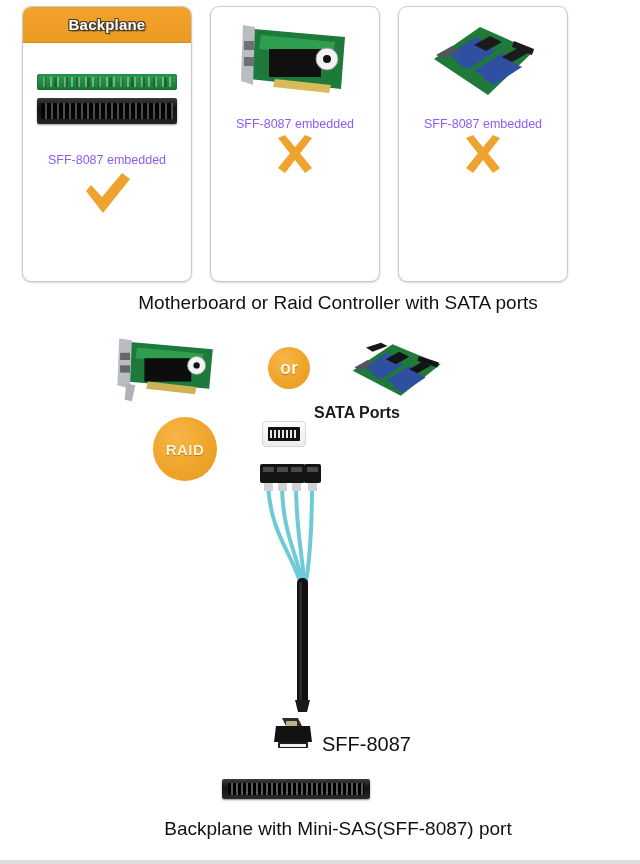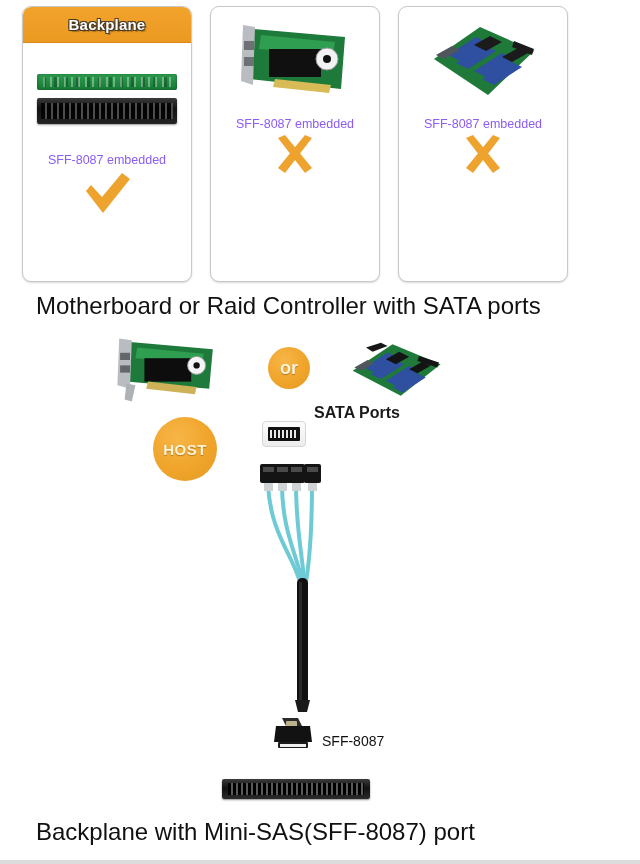--- a/index.html
+++ b/index.html
@@ -75,22 +75,22 @@
     box-shadow: 0 1px 2px rgba(0,0,0,.4);
   }
   .bp-black::after{
     content:""; position:absolute; left:4px; right:4px; top:5px; bottom:5px;
     background: repeating-linear-gradient(90deg,#000 0 4px,#555 4px 6px);
     opacity:.85;
   }
 
   
   .heading {
-    position: absolute; width: 100%; 
-    font-size: 24px; color: #111; white-space: nowrap; padding-left: 36px;
+    position: absolute; width: 100%; text-align: center;
+    font-size: 19px; color: #111; white-space: nowrap; padding-left: 36px;
   }
   #heading-top { top: 292px; }
   #heading-bottom { top: 818px; }
 
   
   .orange-circle {
     position: absolute; border-radius: 50%;
     background: radial-gradient(circle at 38% 32%, #f7b648, #f0a42a 55%, #e39a23);
     display: flex; align-items: center; justify-content: center;
     color: #fdf3d8; font-weight: bold;
@@ -122,21 +122,21 @@
     background: repeating-linear-gradient(90deg,#e8e8e8 0 2px,#111 2px 4px);
   }
   #sata-label {
     position: absolute; left: 314px; top: 404px;
     font-size: 16px; font-weight: bold; color: #1a1a1a;
   }
 
   
   #cable { position: absolute; left: 248px; top: 462px; width: 110px; height: 250px; }
   #sff-connector { position: absolute; left: 272px; top: 718px; width: 44px; height: 34px; }
-  #sff-label { position: absolute; left: 322px; top: 733px; font-size: 14px; color: #111; }
+  #sff-label { position: absolute; left: 322px; top: 733px; font-size: 20px; color: #111; }
 
   .backplane-bottom-bar{
     width: 148px; height: 20px;
     background: linear-gradient(#3c3c3c,#111 45%,#2b2b2b);
     border-radius: 2px; position: relative;
     box-shadow: 0 1px 2px rgba(0,0,0,.45);
   }
   .backplane-bottom-bar::after{
     content:""; position:absolute; left:6px; right:6px; top:4px; bottom:4px;
     background: repeating-linear-gradient(90deg,#000 0 3px,#5a5a5a 3px 5px);
@@ -242,21 +242,21 @@
       <polygon points="62,62 90,44 102,50 74,68" fill="#2f4fa0"></polygon>
       <polygon points="54,28 70,19 82,25 66,34" fill="#141414"></polygon>
       <polygon points="82,40 98,31 108,36 92,45" fill="#141414"></polygon>
       <polygon points="16,38 32,29 40,33 24,42" fill="#4f565c"></polygon>
       <polygon points="94,24 118,32 116,38 92,30" fill="#141414"></polygon>
       <polygon points="30,14 48,8 56,12 38,19" fill="#171717"></polygon>
     </svg>
   </div>
 
   <div class="orange-circle" id="circle-or">or</div>
-  <div class="orange-circle" id="circle-host">HOST</div>
+  <div class="orange-circle" id="circle-host">RAID</div>
 
   <div id="sata-badge">
     <div class="slot"></div>
   </div>
   <div id="sata-label">SATA Ports</div>
 
   <div id="cable">
     <svg width="110" height="250" viewBox="0 0 110 250" aria-hidden="true">
 
       <path d="M20 22 C 22 70, 44 92, 52 120" stroke="#6ecbd6" stroke-width="4" fill="none"></path>

